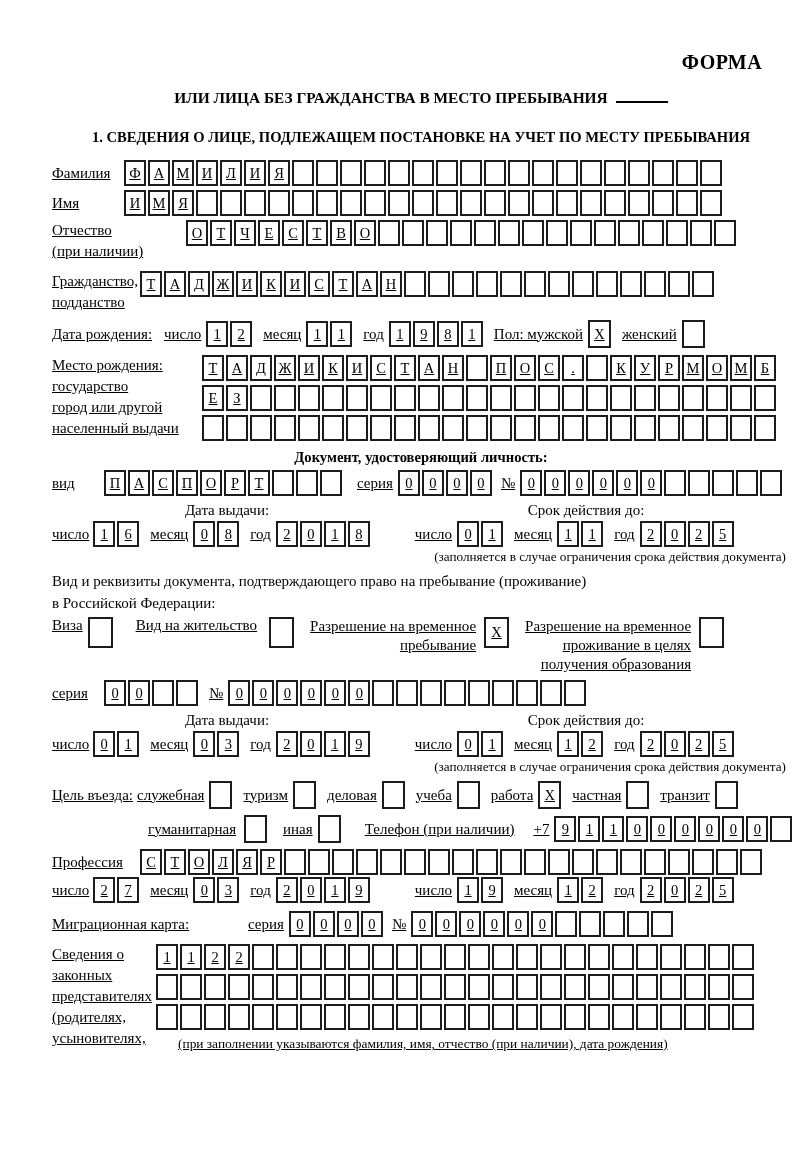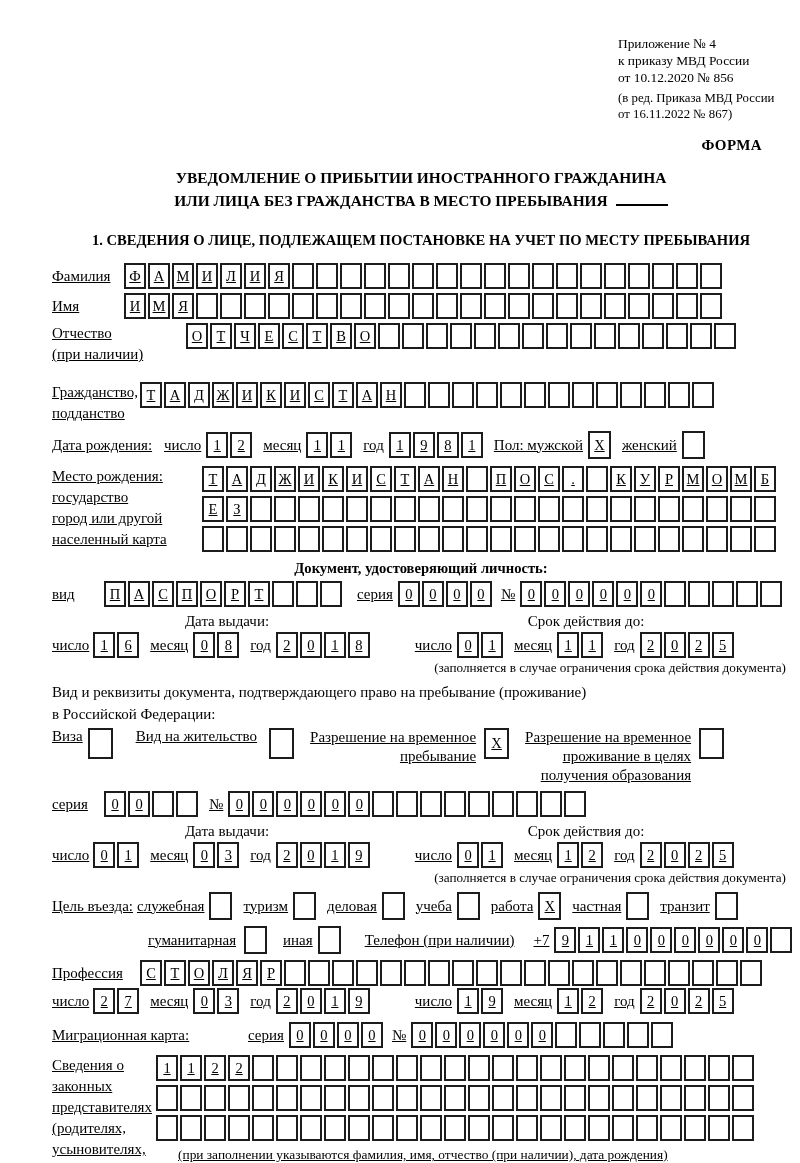--- a/index.html
+++ b/index.html
@@ -4,21 +4,21 @@
 <style>
   html,body{margin:0;padding:0;background:#e8e8e8;}
   .page{
     width:800px;height:1163px;margin:0 auto;background:#ffffff;color:#000;
     box-sizing:border-box;padding:36px 10px 0 52px;position:relative;overflow:hidden;
     font-family:"Liberation Serif","DejaVu Serif",serif;font-size:15px;
   }
   .annex{margin-left:566px;font-size:13.4px;line-height:1.26;}
   .annex .ed{font-size:12.8px;}
   .annex .ed-first{margin-top:3px;}
-  .form-label{ text-align:right;font-weight:bold;margin:15px 28px 0 0;font-size:15px;letter-spacing:.4px;}
+  .form-label{ text-align:right;font-weight:bold;margin:15px 28px 0 0;font-size:20px;letter-spacing:.4px;}
   .title{text-align:center;font-weight:bold;font-size:15.4px;margin-top:12px;line-height:1.5;}
   .underline-slot{display:inline-block;width:52px;border-bottom:2px solid #000;height:12px;margin-left:8px;}
   .sec-heading{font-weight:bold;font-size:14.6px;margin-top:20px;text-align:center;}
   .frow{display:flex;align-items:center;margin-top:4px;white-space:nowrap;text-decoration:underline;}
   .fstart{align-items:flex-start;}
   .flabel{flex:none;}
   .label-col div{line-height:21px;}
   .cells{display:flex;flex:none;}
   .cell{
     flex:none;box-sizing:border-box;width:22px;height:26px;border:2px solid #1c1c1c;
@@ -40,32 +40,24 @@
   .cbx .cell{width:25px;height:31px;}
   .cbx2 .cell{width:23px;height:28px;}
   .spacer40{width:34px;flex:none;}
   .rep-note{font-size:13.4px;margin-top:6px;margin-left:22px;white-space:nowrap;}
 </style>
 </head>
 <body>
 
 <div class="page">
 
-  <div class="annex">
-    <div>Приложение № 4</div>
-    <div>к приказу МВД России</div>
-    <div>от 10.12.2020 № 856</div>
-    <div class="ed ed-first">(в ред. Приказа МВД России</div>
-    <div class="ed">от 16.11.2022 № 867)</div>
-  </div>
 
   <div class="form-label">ФОРМА</div>
 
   <div class="title">
-    <div>УВЕДОМЛЕНИЕ О ПРИБЫТИИ ИНОСТРАННОГО ГРАЖДАНИНА</div>
     <div><span>ИЛИ ЛИЦА БЕЗ ГРАЖДАНСТВА В МЕСТО ПРЕБЫВАНИЯ</span><span class="underline-slot"></span></div>
   </div>
 
   <div class="sec-heading">1. СВЕДЕНИЯ О ЛИЦЕ, ПОДЛЕЖАЩЕМ ПОСТАНОВКЕ НА УЧЕТ ПО МЕСТУ ПРЕБЫВАНИЯ</div>
 
   <div class="frow" style="margin-top:14px">
     <span class="flabel" style="width:72px">Фамилия</span>
     <span class="cells">
         <span class="cell">Ф</span>
         <span class="cell">А</span>
@@ -151,21 +143,21 @@
         <span class="cell"></span>
         <span class="cell"></span>
         <span class="cell"></span>
         <span class="cell"></span>
         <span class="cell"></span>
         <span class="cell"></span>
         <span class="cell"></span>
       </span>
   </div>
 
-  <div class="frow fstart" style="margin-top:17px">
+  <div class="frow fstart" style="margin-top:9px">
     <div class="flabel label-col" style="width:88px">
       <div>Гражданство,</div>
       <div>подданство</div>
     </div>
     <span class="cells">
         <span class="cell">Т</span>
         <span class="cell">А</span>
         <span class="cell">Д</span>
         <span class="cell">Ж</span>
         <span class="cell">И</span>
@@ -218,21 +210,21 @@
     <span class="cells cbx2">
         <span class="cell"></span>
       </span>
   </div>
 
   <div class="frow fstart" style="margin-top:7px">
     <div class="flabel label-col" style="width:150px">
       <div>Место рождения:</div>
       <div>государство</div>
       <div>город или другой</div>
-      <div>населенный карта</div>
+      <div>населенный выдачи</div>
     </div>
     <div>
       <div class="cells">
           <span class="cell">Т</span>
           <span class="cell">А</span>
           <span class="cell">Д</span>
           <span class="cell">Ж</span>
           <span class="cell">И</span>
           <span class="cell">К</span>
           <span class="cell">И</span>

